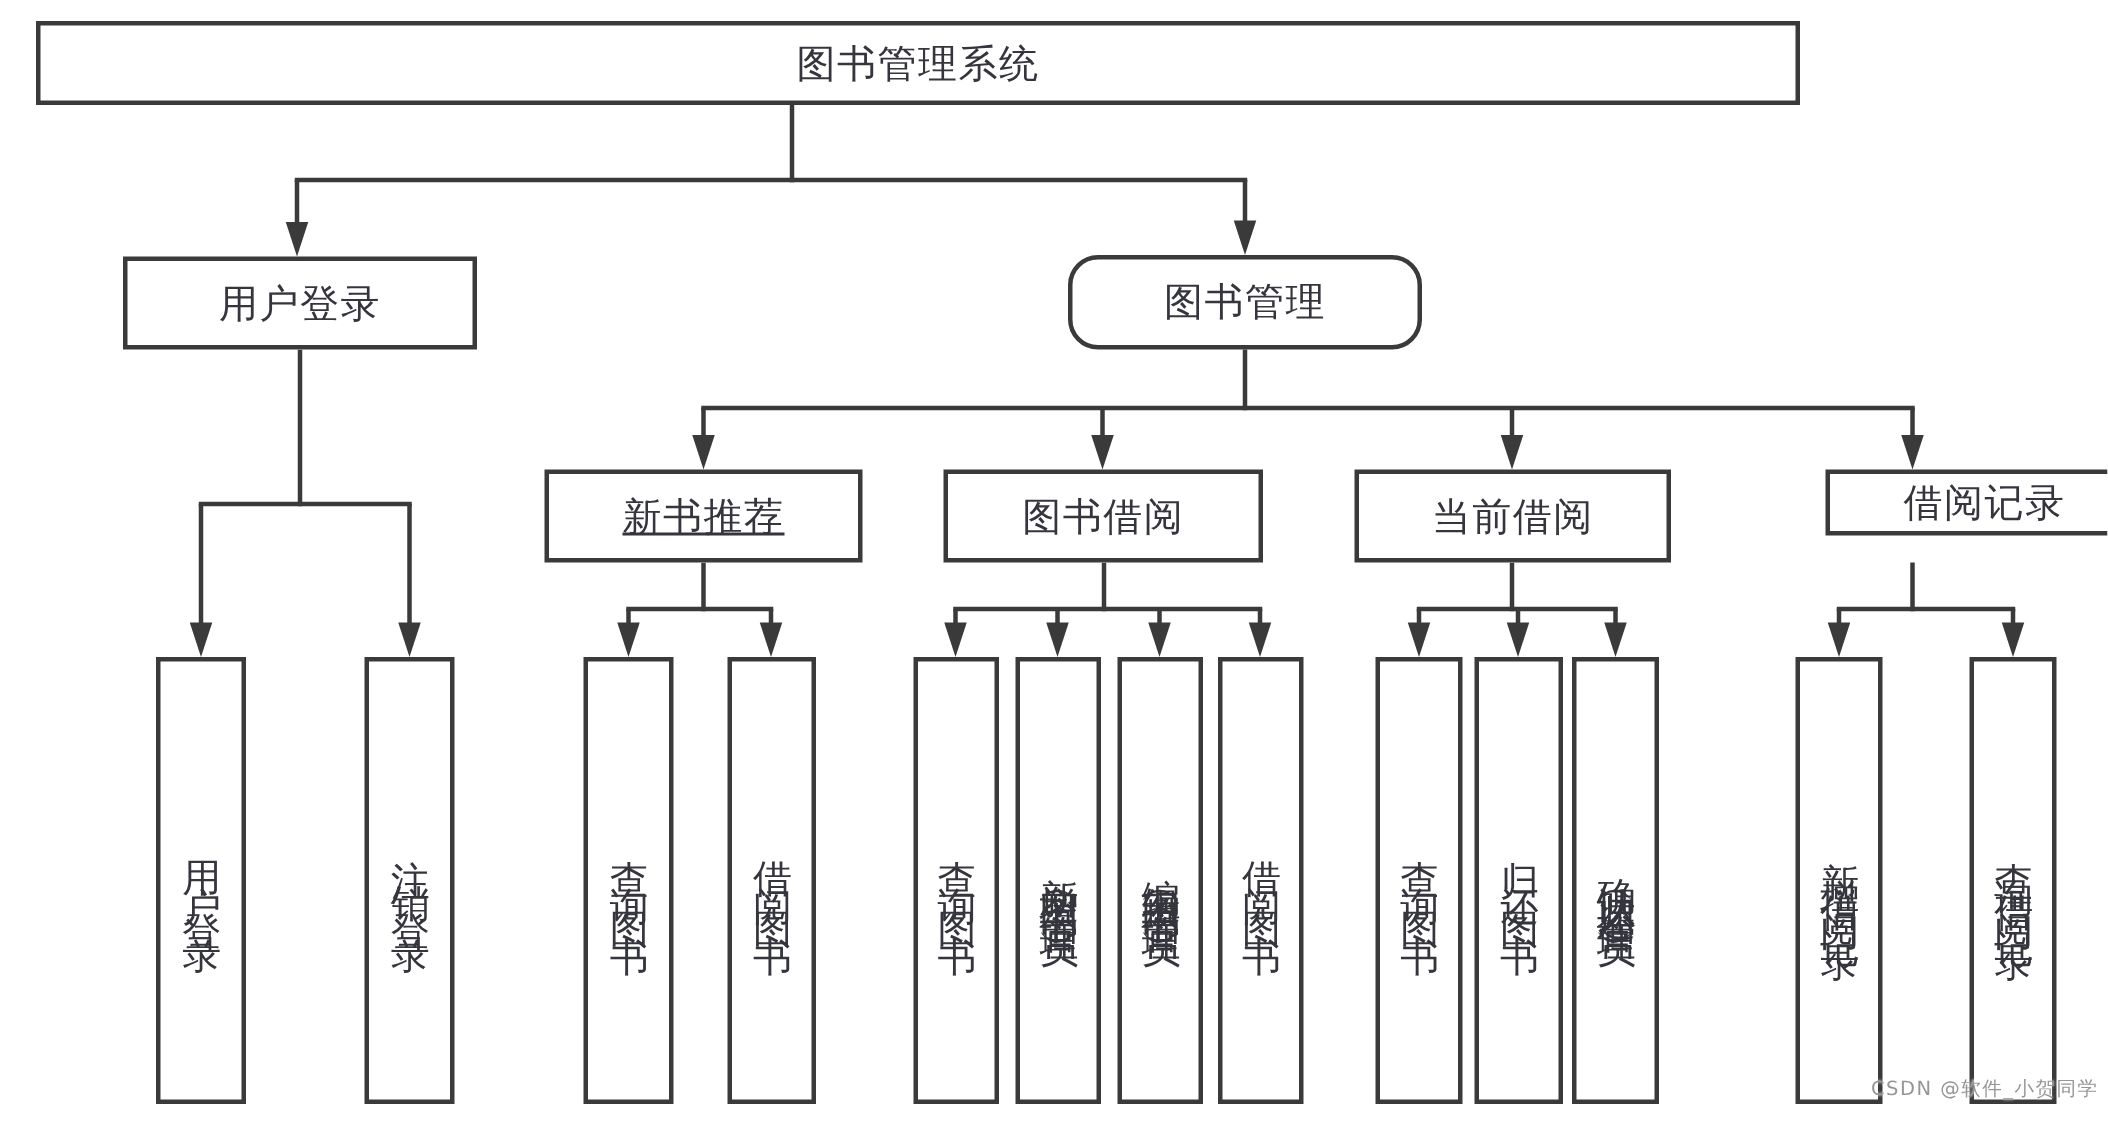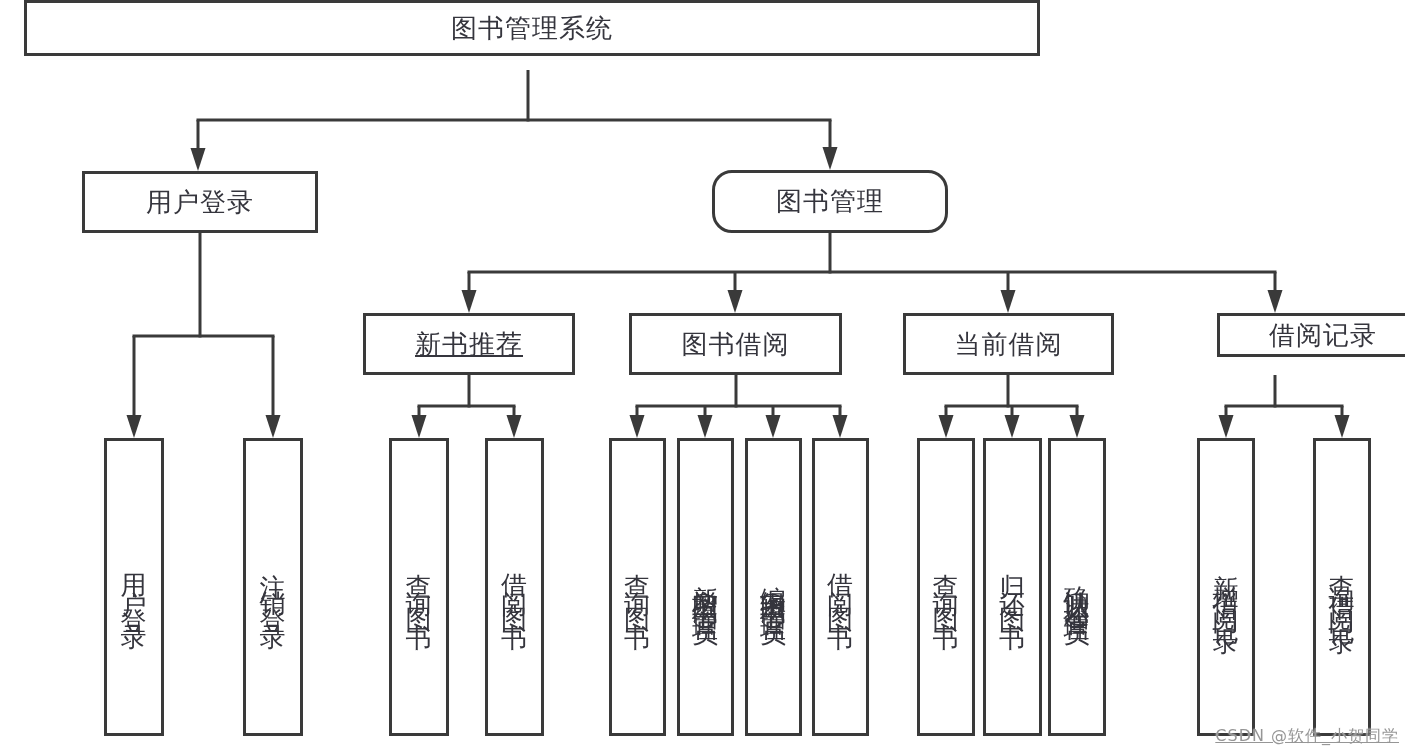--- a/index.html
+++ b/index.html
@@ -33,27 +33,26 @@
     writing-mode:vertical-rl;
     text-orientation:mixed;
     font-size:26px;color:#35353d;
     line-height:1;
   }
   .t4 .vtext{letter-spacing:17px;}
   .t6 .vtext{letter-spacing:11px;}
   .t9 .vtext{letter-spacing:5px;}
   #watermark{
     position:absolute;
-    right:6px;bottom:0;
-    font-size:16px;
+    right:6px;bottom:12px;
+    font-size:13px;
     color:#969696;
     text-shadow:0 0 2px #ffffff;
     letter-spacing:1px;
     z-index:5;
-    text-decoration:underline;
   }
   line{stroke:#3a3a3a;stroke-width:3;}
   polygon{fill:#3a3a3a;}
 </style>
 </head>
 <body>
 
 <div id="stage">
 
   <svg id="wires" viewBox="0 0 1405 747" xmlns="http://www.w3.org/2000/svg">
@@ -125,21 +124,21 @@
     <g>
       <line x1="1275" y1="375" x2="1275" y2="407.5"></line>
       <line x1="1224.5" y1="406" x2="1343.5" y2="406"></line>
       <line x1="1226" y1="406" x2="1226" y2="417"></line>
       <polygon points="1218.5,415 1233.5,415 1226,438"></polygon>
       <line x1="1342" y1="406" x2="1342" y2="417"></line>
       <polygon points="1334.5,415 1349.5,415 1342,438"></polygon>
     </g>
   </svg>
 
-  <div class="node" style="left:24px;top:0;width:1016px;height:56px;">
+  <div class="node" style="left:24px;top:14px;width:1176px;height:56px;">
     <span>图书管理系统</span>
   </div>
 
   <div class="node" style="left:82px;top:171px;width:236px;height:62px;">
     <span>用户登录</span>
   </div>
   <div class="node" style="left:712px;top:170px;width:236px;height:63px;border-radius:20px;">
     <span>图书管理</span>
   </div>
 

